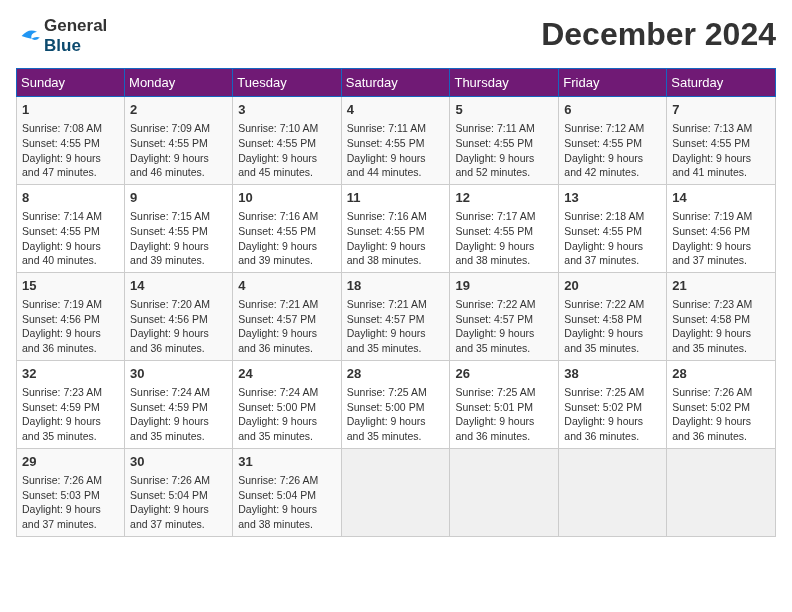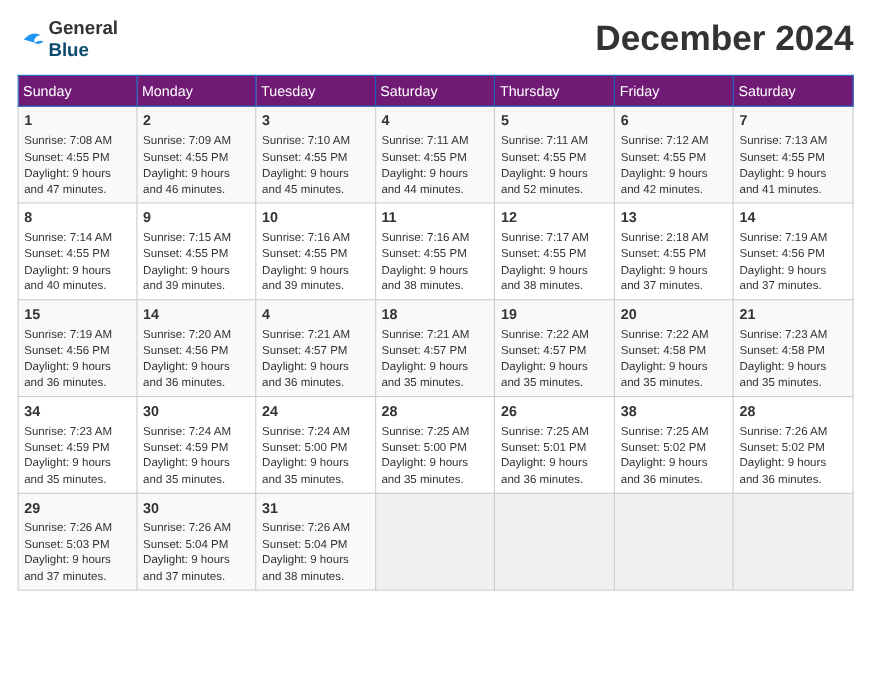--- a/index.html
+++ b/index.html
@@ -125,21 +125,21 @@
       <tr>
         <td><span class="day-num">15</span><span>Sunrise: 7:19 AM</span><br><span>Sunset: 4:56 PM</span><br><span>Daylight: 9 hours and 36 minutes.</span></td>
         <td><span class="day-num">14</span><span>Sunrise: 7:20 AM</span><br><span>Sunset: 4:56 PM</span><br><span>Daylight: 9 hours and 36 minutes.</span></td>
         <td><span class="day-num">4</span><span>Sunrise: 7:21 AM</span><br><span>Sunset: 4:57 PM</span><br><span>Daylight: 9 hours and 36 minutes.</span></td>
         <td><span class="day-num">18</span><span>Sunrise: 7:21 AM</span><br><span>Sunset: 4:57 PM</span><br><span>Daylight: 9 hours and 35 minutes.</span></td>
         <td><span class="day-num">19</span><span>Sunrise: 7:22 AM</span><br><span>Sunset: 4:57 PM</span><br><span>Daylight: 9 hours and 35 minutes.</span></td>
         <td><span class="day-num">20</span><span>Sunrise: 7:22 AM</span><br><span>Sunset: 4:58 PM</span><br><span>Daylight: 9 hours and 35 minutes.</span></td>
         <td><span class="day-num">21</span><span>Sunrise: 7:23 AM</span><br><span>Sunset: 4:58 PM</span><br><span>Daylight: 9 hours and 35 minutes.</span></td>
       </tr>
       <tr>
-        <td><span class="day-num">34</span><span>Sunrise: 7:23 AM</span><br><span>Sunset: 4:59 PM</span><br><span>Daylight: 9 hours and 35 minutes.</span></td>
+        <td><span class="day-num">32</span><span>Sunrise: 7:23 AM</span><br><span>Sunset: 4:59 PM</span><br><span>Daylight: 9 hours and 35 minutes.</span></td>
         <td><span class="day-num">30</span><span>Sunrise: 7:24 AM</span><br><span>Sunset: 4:59 PM</span><br><span>Daylight: 9 hours and 35 minutes.</span></td>
         <td><span class="day-num">24</span><span>Sunrise: 7:24 AM</span><br><span>Sunset: 5:00 PM</span><br><span>Daylight: 9 hours and 35 minutes.</span></td>
         <td><span class="day-num">28</span><span>Sunrise: 7:25 AM</span><br><span>Sunset: 5:00 PM</span><br><span>Daylight: 9 hours and 35 minutes.</span></td>
         <td><span class="day-num">26</span><span>Sunrise: 7:25 AM</span><br><span>Sunset: 5:01 PM</span><br><span>Daylight: 9 hours and 36 minutes.</span></td>
         <td><span class="day-num">38</span><span>Sunrise: 7:25 AM</span><br><span>Sunset: 5:02 PM</span><br><span>Daylight: 9 hours and 36 minutes.</span></td>
         <td><span class="day-num">28</span><span>Sunrise: 7:26 AM</span><br><span>Sunset: 5:02 PM</span><br><span>Daylight: 9 hours and 36 minutes.</span></td>
       </tr>
       <tr>
         <td><span class="day-num">29</span><span>Sunrise: 7:26 AM</span><br><span>Sunset: 5:03 PM</span><br><span>Daylight: 9 hours and 37 minutes.</span></td>
         <td><span class="day-num">30</span><span>Sunrise: 7:26 AM</span><br><span>Sunset: 5:04 PM</span><br><span>Daylight: 9 hours and 37 minutes.</span></td>

